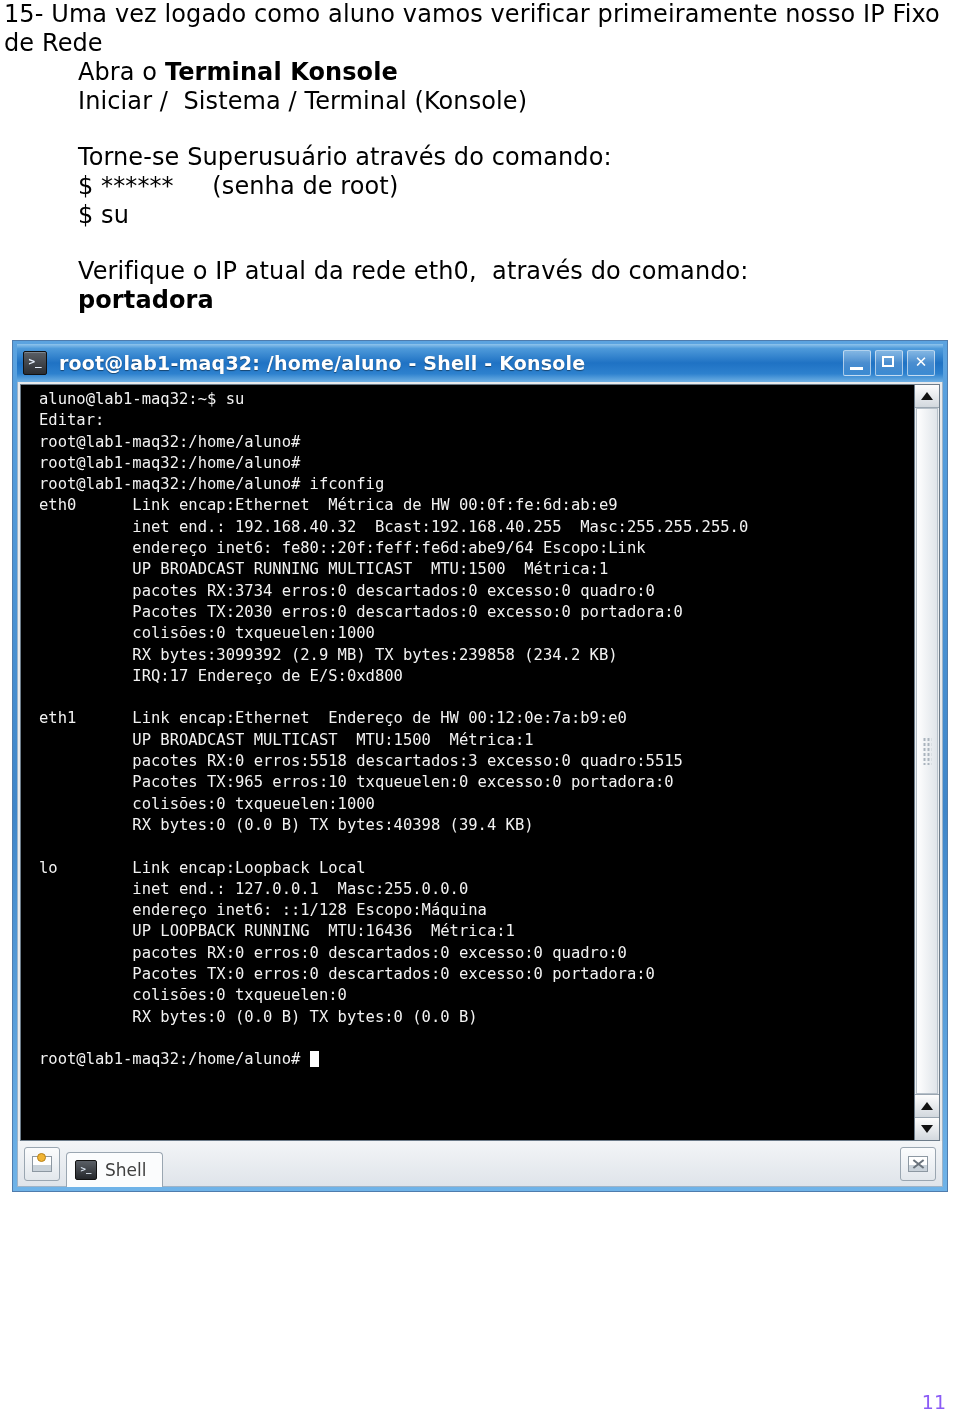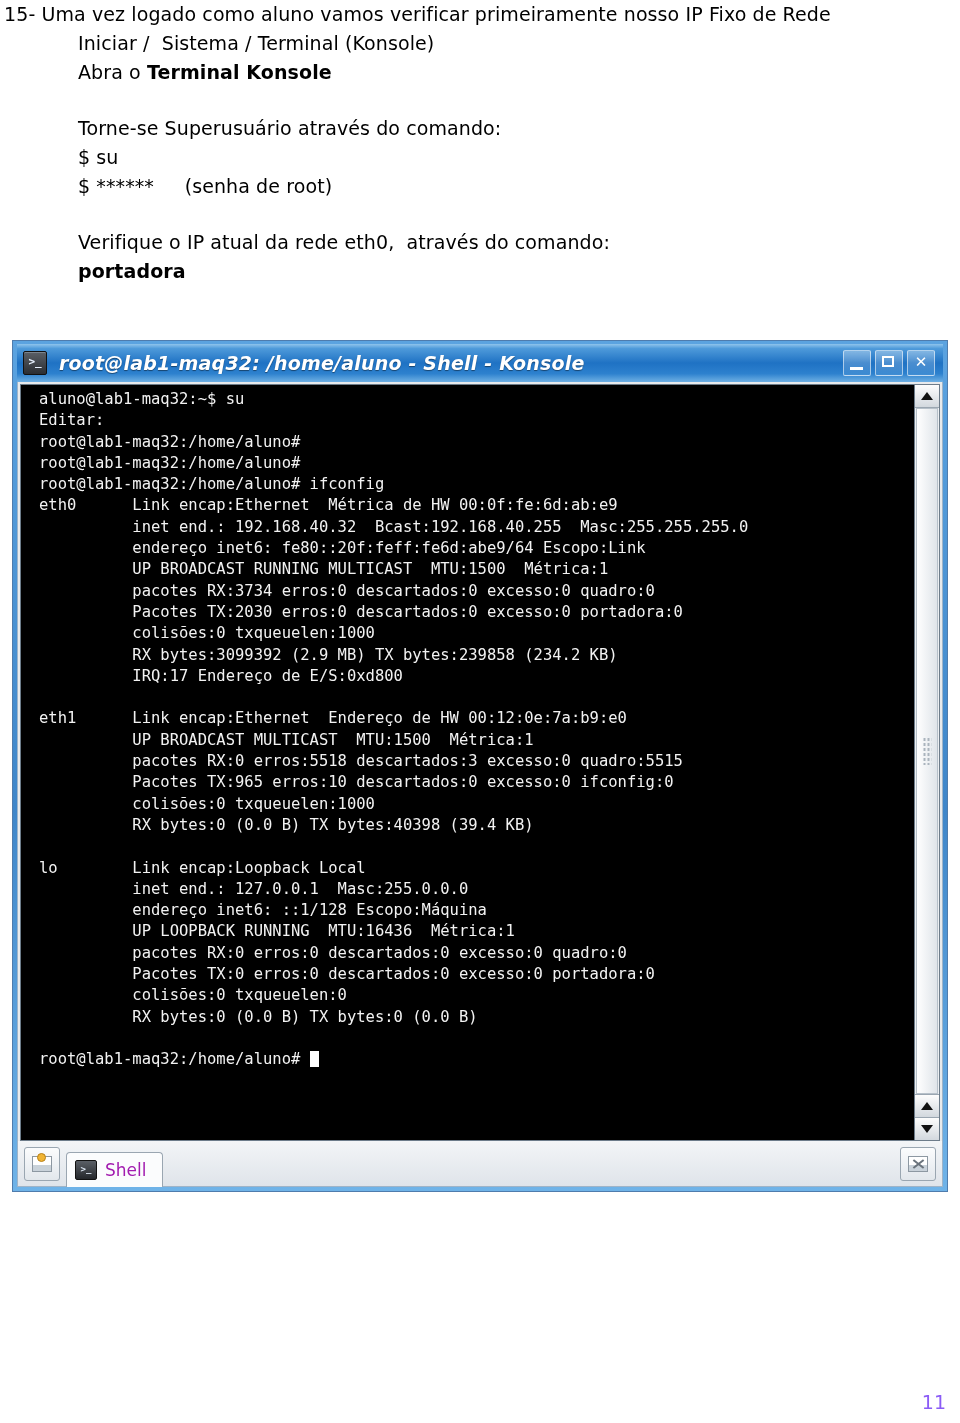--- a/index.html
+++ b/index.html
@@ -15,21 +15,21 @@
     overflow: hidden;
   }
 
   
   .doc {
     position: absolute;
     left: 0; top: 0;
     width: 960px;
   }
   .doc-line {
-    font-size: 19px;
+    font-size: 24px;
     line-height: 29px;
     color: #000000;
     white-space: pre-wrap;
     letter-spacing: 0.1px;
   }
   .doc-line.indent { padding-left: 78px; }
   .doc-line.flush  { padding-left: 4px; }
   .doc-line b { font-weight: bold; }
   .spacer-sm { height: 27px; }
 
@@ -82,21 +82,20 @@
   .title-text {
     flex: 1 1 auto;
     margin-left: 12px;
     color: #ffffff;
     font-size: 19px;
     font-weight: bold;
     letter-spacing: 0.2px;
     text-shadow: 0 1px 1px rgba(0,0,0,0.45);
     white-space: nowrap;
     overflow: hidden;
-    font-style: italic;
   }
   .win-btns { display: flex; gap: 4px; align-items: center; padding-right: 4px; }
   .win-btn {
     width: 26px; height: 24px;
     border: 1px solid rgba(255,255,255,0.55);
     border-radius: 2px;
     background: linear-gradient(to bottom, rgba(255,255,255,0.33), rgba(255,255,255,0.06));
     position: relative;
     color: #fff;
     font-size: 15px;
@@ -273,21 +272,21 @@
     background: linear-gradient(to bottom,#5a5f66,#24272b);
     border: 1px solid #111;
     border-radius: 2px;
     color: #dfeaf6;
     font-family: "DejaVu Sans Mono", monospace;
     font-size: 9px;
     line-height: 16px;
     text-align: center;
     font-weight: bold;
   }
-  .tab-label { font-size: 17px; color: #a21caf; }
+  .tab-label { font-size: 17px; color: #404040; }
   .tabbar-spacer { flex: 1 1 auto; }
   .tab-closebtn {
     width: 34px; height: 32px;
     border: 1px solid #9aa6b1;
     border-radius: 3px;
     background: linear-gradient(to bottom,#fbfcfd,#e2e7ec);
     display: flex; align-items: center; justify-content: center;
   }
   .closetab-glyph {
     width: 20px; height: 16px;
@@ -314,26 +313,26 @@
     bottom: 10px;
     font-size: 19px;
     color: #8b5cf6;
   }
 </style>
 </head>
 <body>
 
 <div class="doc">
   <div class="doc-line flush">15- Uma vez logado como aluno vamos verificar primeiramente nosso IP Fixo de Rede</div>
+  <div class="doc-line indent"><span>Abra o </span><b>Terminal Konsole</b></div>
   <div class="doc-line indent">Iniciar /  Sistema / Terminal (Konsole)</div>
-  <div class="doc-line indent"><span>Abra o </span><b>Terminal Konsole</b></div>
   <div class="spacer-sm"></div>
   <div class="doc-line indent">Torne-se Superusuário através do comando:</div>
+  <div class="doc-line indent">$ ******     (senha de root)</div>
   <div class="doc-line indent">$ su</div>
-  <div class="doc-line indent">$ ******     (senha de root)</div>
   <div class="spacer-sm"></div>
   <div class="doc-line indent">Verifique o IP atual da rede eth0,  através do comando:</div>
   <div class="doc-line indent"><b>portadora</b></div>
 </div>
 
 <div class="window">
   <div class="win-inner">
 
     <div class="titlebar">
       <div class="konsole-icon">&gt;_</div>
@@ -363,21 +362,21 @@
           <div class="tline">          UP BROADCAST RUNNING MULTICAST  MTU:1500  Métrica:1</div>
           <div class="tline">          pacotes RX:3734 erros:0 descartados:0 excesso:0 quadro:0</div>
           <div class="tline">          Pacotes TX:2030 erros:0 descartados:0 excesso:0 portadora:0</div>
           <div class="tline">          colisões:0 txqueuelen:1000</div>
           <div class="tline">          RX bytes:3099392 (2.9 MB) TX bytes:239858 (234.2 KB)</div>
           <div class="tline">          IRQ:17 Endereço de E/S:0xd800</div>
           <div class="tline">&nbsp;</div>
           <div class="tline">eth1      Link encap:Ethernet  Endereço de HW 00:12:0e:7a:b9:e0</div>
           <div class="tline">          UP BROADCAST MULTICAST  MTU:1500  Métrica:1</div>
           <div class="tline">          pacotes RX:0 erros:5518 descartados:3 excesso:0 quadro:5515</div>
-          <div class="tline">          Pacotes TX:965 erros:10 descartados:0 excesso:0 ifconfig:0</div>
+          <div class="tline">          Pacotes TX:965 erros:10 txqueuelen:0 excesso:0 portadora:0</div>
           <div class="tline">          colisões:0 txqueuelen:1000</div>
           <div class="tline">          RX bytes:0 (0.0 B) TX bytes:40398 (39.4 KB)</div>
           <div class="tline">&nbsp;</div>
           <div class="tline">lo        Link encap:Loopback Local</div>
           <div class="tline">          inet end.: 127.0.0.1  Masc:255.0.0.0</div>
           <div class="tline">          endereço inet6: ::1/128 Escopo:Máquina</div>
           <div class="tline">          UP LOOPBACK RUNNING  MTU:16436  Métrica:1</div>
           <div class="tline">          pacotes RX:0 erros:0 descartados:0 excesso:0 quadro:0</div>
           <div class="tline">          Pacotes TX:0 erros:0 descartados:0 excesso:0 portadora:0</div>
           <div class="tline">          colisões:0 txqueuelen:0</div>

